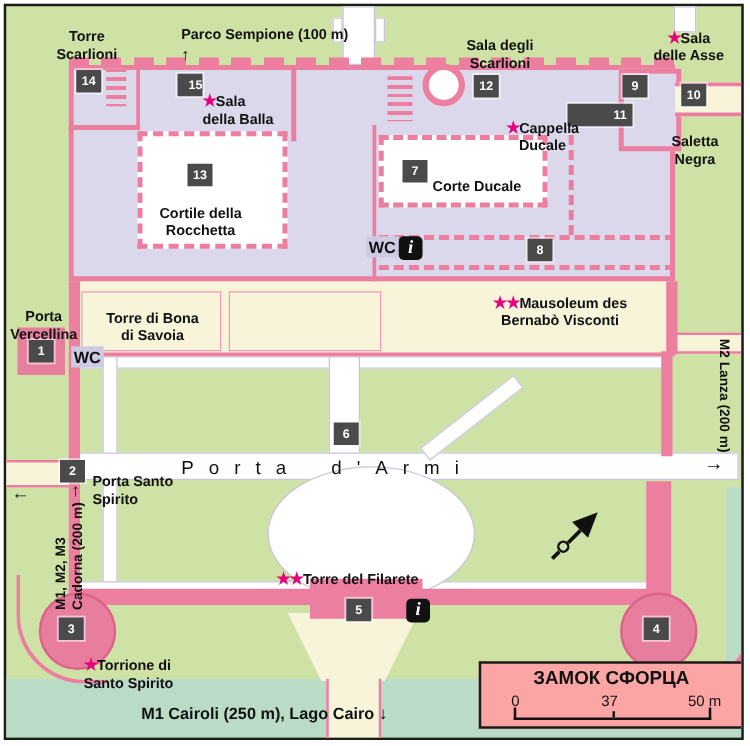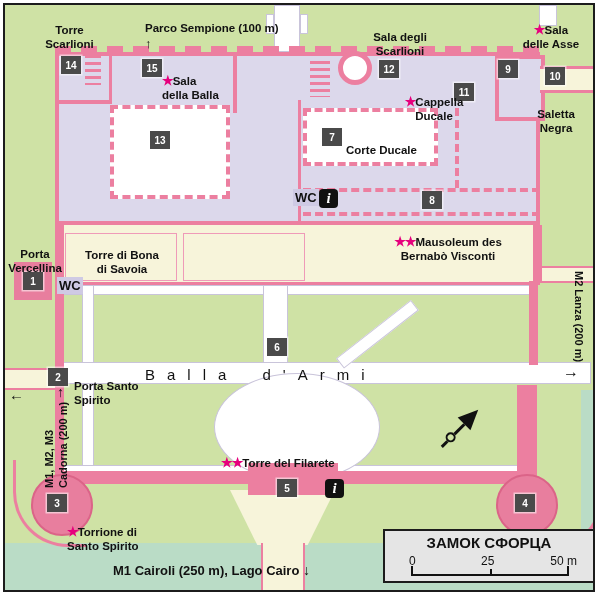--- a/index.html
+++ b/index.html
@@ -114,33 +114,33 @@
       </div>
   <div class="marker" style="left:417px;top:186px;">
         <span>8</span>
       </div>
   <div class="marker" style="left:493px;top:55px;">
         <span>9</span>
       </div>
   <div class="marker" style="left:540px;top:62px;">
         <span>10</span>
       </div>
-  <div class="marker" style="left:449px;top:78px;">
+  <div class="marker" style="left:449px;top:78px;padding-left:32px;">
         <span>11</span>
       </div>
   <div class="marker" style="left:374px;top:55px;">
         <span>12</span>
       </div>
   <div class="marker" style="left:145px;top:126px;">
         <span>13</span>
       </div>
   <div class="marker" style="left:56px;top:51px;">
         <span>14</span>
       </div>
-  <div class="marker" style="left:137px;top:54px;">
+  <div class="marker" style="left:137px;top:54px;justify-content:flex-end;">
         <span>15</span>
       </div>
 
   <div class="chip" style="left:288px;top:184px;"><span>WC</span></div>
   <div class="info" style="left:314px;top:184px;">
         <span>i</span>
       </div>
   <div class="chip" style="left:52px;top:272px;"><span>WC</span></div>
   <div class="info" style="left:320px;top:474px;">
         <span>i</span>
@@ -162,20 +162,23 @@
     <span class="star">★</span><span>Sala
 delle Asse</span></div>
   <div class="lbl ctr" style="left:383px;top:76px;width:92px;">
     <span class="star">★</span><span>Cappella
 Ducale</span></div>
   <div class="lbl" style="left:341px;top:126px;">
     <span>Corte Ducale</span></div>
   <div class="lbl ctr" style="left:512px;top:90px;width:78px;">
     <span>Saletta
 Negra</span></div>
+  <div class="lbl ctr" style="left:98px;top:147px;width:115px;">
+    <span>Cortile della
+Rocchetta</span></div>
   <div class="lbl ctr" style="left:358px;top:216px;width:170px;">
     <span class="star">★</span><span class="star">★</span><span>Mausoleum des
 Bernabò Visconti</span></div>
   <div class="lbl ctr" style="left:62px;top:231px;width:110px;">
     <span>Torre di Bona
 di Savoia</span></div>
   <div class="lbl ctr" style="left:0px;top:230px;width:60px;">
     <span>Porta
 Vercellina</span></div>
   <div class="vtext" style="left:566px;top:266px;height:105px;">
@@ -186,42 +189,42 @@
     <span>Porta Santo
 Spirito</span></div>
   <div class="arrow" style="left:4px;top:381px;font-size:15px;">
     <span>←</span></div>
   <div class="vtext" style="left:24px;top:383px;height:100px;transform:rotate(180deg);">
     <span>M1, M2, M3
 Cadorna (200 m)</span></div>
   <div class="arrow" style="left:52px;top:379px;font-size:14px;">
     <span>↑</span></div>
   <div class="abs" style="left:140px;top:361px;font-size:15px;color:#111;letter-spacing:12px;word-spacing:8px;white-space:nowrap;z-index:41;">
-    <span>Balla d'Armi</span></div>
+    <span>Porta d'Armi</span></div>
   <div class="lbl" style="left:62px;top:506px;">
     <span class="star">★</span><span>Torrione di
 Santo Spirito</span></div>
   <div class="lbl" style="left:216px;top:450px;white-space:nowrap;">
     <span class="star">★</span><span class="star">★</span><span>Torre del Filarete</span></div>
   <div class="lbl" style="left:108px;top:557px;font-size:13px;white-space:nowrap;">
     <span>M1 Cairoli (250 m), Lago Cairo</span>
     <span class="arrow" style="position:static;font-size:14px;">↓</span></div>
 
   <div class="abs" style="left:424px;top:396px;width:56px;height:60px;transform:rotate(45deg);z-index:20;">
     <div style="width:0;height:0;border-left:9px solid transparent;border-right:9px solid transparent;border-bottom:20px solid #111;margin:0 auto;"></div>
     <div style="width:3px;height:14px;background:#111;margin:0 auto;"></div>
     <div style="width:10px;height:10px;border:2.5px solid #111;border-radius:50%;margin:0 auto;box-sizing:border-box;"></div>
     <div style="width:3px;height:8px;background:#111;margin:0 auto;"></div>
   </div>
 
-  <div class="abs" style="left:378px;top:524px;width:212px;height:54px;background:#e5e5e5;border:2px solid #1c1c1c;box-sizing:border-box;z-index:50;">
+  <div class="abs" style="left:378px;top:524px;width:212px;height:54px;background:#fca5a5;border:2px solid #1c1c1c;box-sizing:border-box;z-index:50;">
     <div style="text-align:center;font-weight:bold;font-size:15px;color:#111;margin-top:3px;">
       <span>ЗАМОК СФОРЦА</span></div>
     <div style="position:absolute;left:24px;top:23px;font-size:12px;color:#111;"><span>0</span></div>
-    <div style="position:absolute;left:96px;top:23px;font-size:12px;color:#111;"><span>25</span></div>
+    <div style="position:absolute;left:96px;top:23px;font-size:12px;color:#111;"><span>37</span></div>
     <div style="position:absolute;right:16px;top:23px;font-size:12px;color:#111;"><span>50 m</span></div>
     <div style="position:absolute;left:26px;right:24px;bottom:5px;height:8px;border-bottom:2px solid #111;border-left:2px solid #111;border-right:2px solid #111;">
       <span style="position:absolute;left:50%;bottom:0;width:2px;height:5px;background:#111;"></span>
     </div>
   </div>
 
 </div>
 </div>
 
 </body></html>

